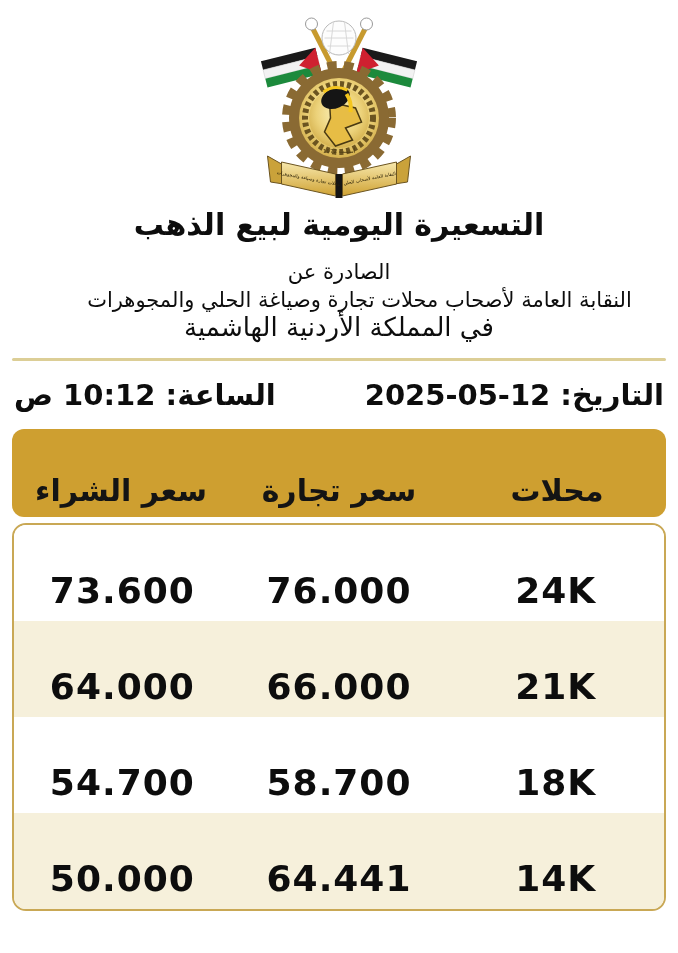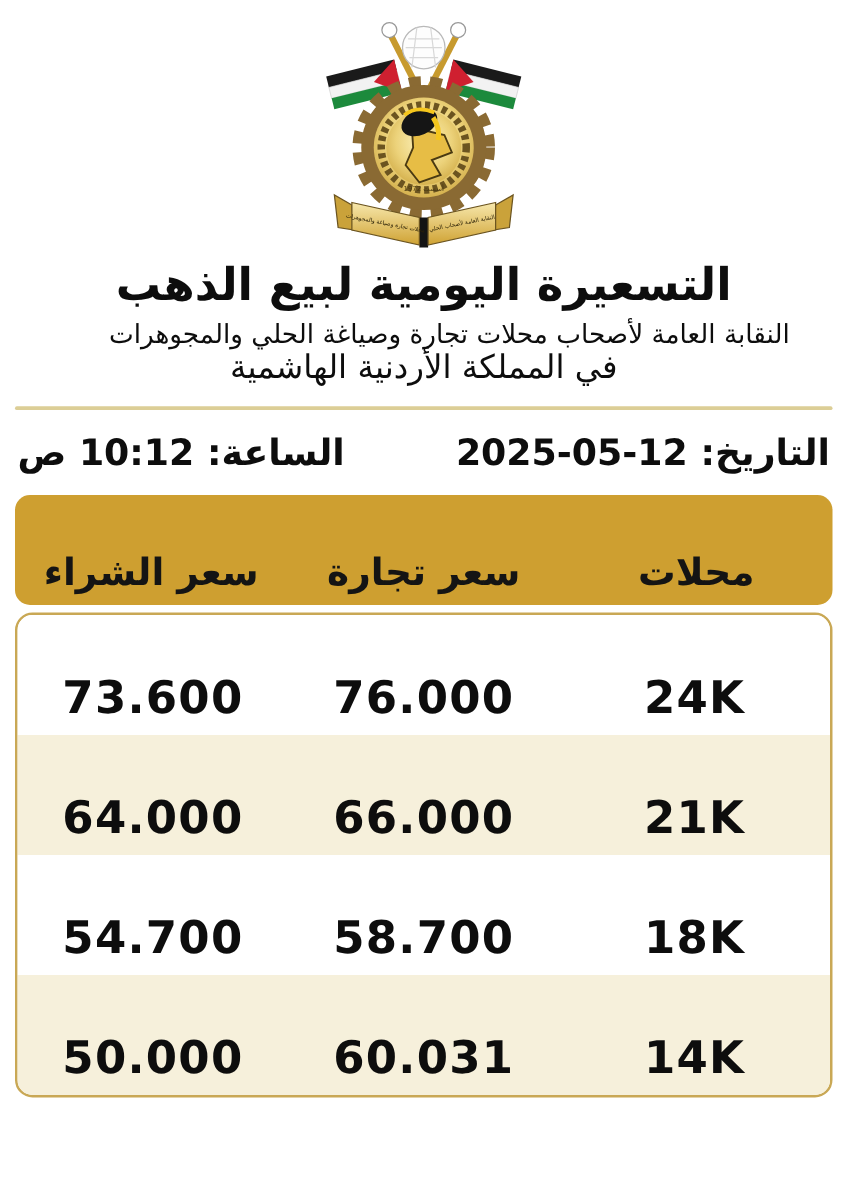--- a/index.html
+++ b/index.html
@@ -6,21 +6,21 @@
   html,body { background:#ffffff; }
   body {
     width: 678px; height: 953px; overflow: hidden;
     font-family: "DejaVu Sans", "Liberation Sans", sans-serif;
     color: #0d0d0d;
   }
   .page { width: 678px; height: 953px; background: #fff; }
 
   .logo-wrap { display: flex; justify-content: center; padding-top: 6px; }
 
-  .title     { text-align: center; font-size: 36px; font-weight: 700; margin-top: 0px; line-height: 1.25; }
+  .title     { text-align: center; font-size: 30px; font-weight: 700; margin-top: 0px; line-height: 1.25; }
   .issued    { text-align: center; font-size: 21px; font-weight: 400; margin-top: 16px; }
   .issuer    { text-align: center; font-size: 21px; font-weight: 400; margin-top: 4px; padding-left: 41px; }
   .country   { text-align: center; font-size: 26px; font-weight: 400; }
 
   .divider { height: 3px; background: #dcce96; margin: 16px 12px 0 12px; border-radius: 2px; }
 
   .datetime {
     display: flex; justify-content: space-between; align-items: center;
     direction: rtl; padding: 17px 14px 9px 14px;
     font-size: 29px; font-weight: 700; white-space: nowrap;
@@ -114,20 +114,21 @@
         <polygon points="84,168 91,168 91,192 84,192" fill="#141414"></polygon>
         <path d="M30,156 L84,168 L84,190 L30,178 Z" fill="url(#gribbon)" stroke="#6b5420" stroke-width="1"></path>
         <path d="M145,156 L91,168 L91,190 L145,178 Z" fill="url(#gribbon)" stroke="#6b5420" stroke-width="1"></path>
         <text x="118" y="174" text-anchor="middle" font-size="4.6" fill="#2b2107" transform="rotate(-11 118 172)">النقابة العامة لأصحاب الحلي</text>
         <text x="57" y="174" text-anchor="middle" font-size="4.6" fill="#2b2107" transform="rotate(11 57 172)">محلات تجارة وصياغة والمجوهرات</text>
       </g>
     </svg>
   </div>
 
   <div class="title">التسعيرة اليومية لبيع الذهب</div>
+  <div class="issued">الصادرة عن</div>
   <div class="issuer">النقابة العامة لأصحاب محلات تجارة وصياغة الحلي والمجوهرات</div>
   <div class="country">في المملكة الأردنية الهاشمية</div>
 
   <div class="divider"></div>
 
   <div class="datetime">
     <div class="dt-item">
       <span>التاريخ:</span>
       <span class="num">12-05-2025</span>
     </div>
@@ -155,19 +156,19 @@
         <div class="cell num">66.000</div>
         <div class="cell num">64.000</div>
       </div>
       <div class="trow">
         <div class="cell num">18K</div>
         <div class="cell num">58.700</div>
         <div class="cell num">54.700</div>
       </div>
       <div class="trow alt">
         <div class="cell num">14K</div>
-        <div class="cell num">60.031</div>
+        <div class="cell num">64.441</div>
         <div class="cell num">50.000</div>
       </div>
     </div>
   </div>
 
 </div>
 
 </body></html>

